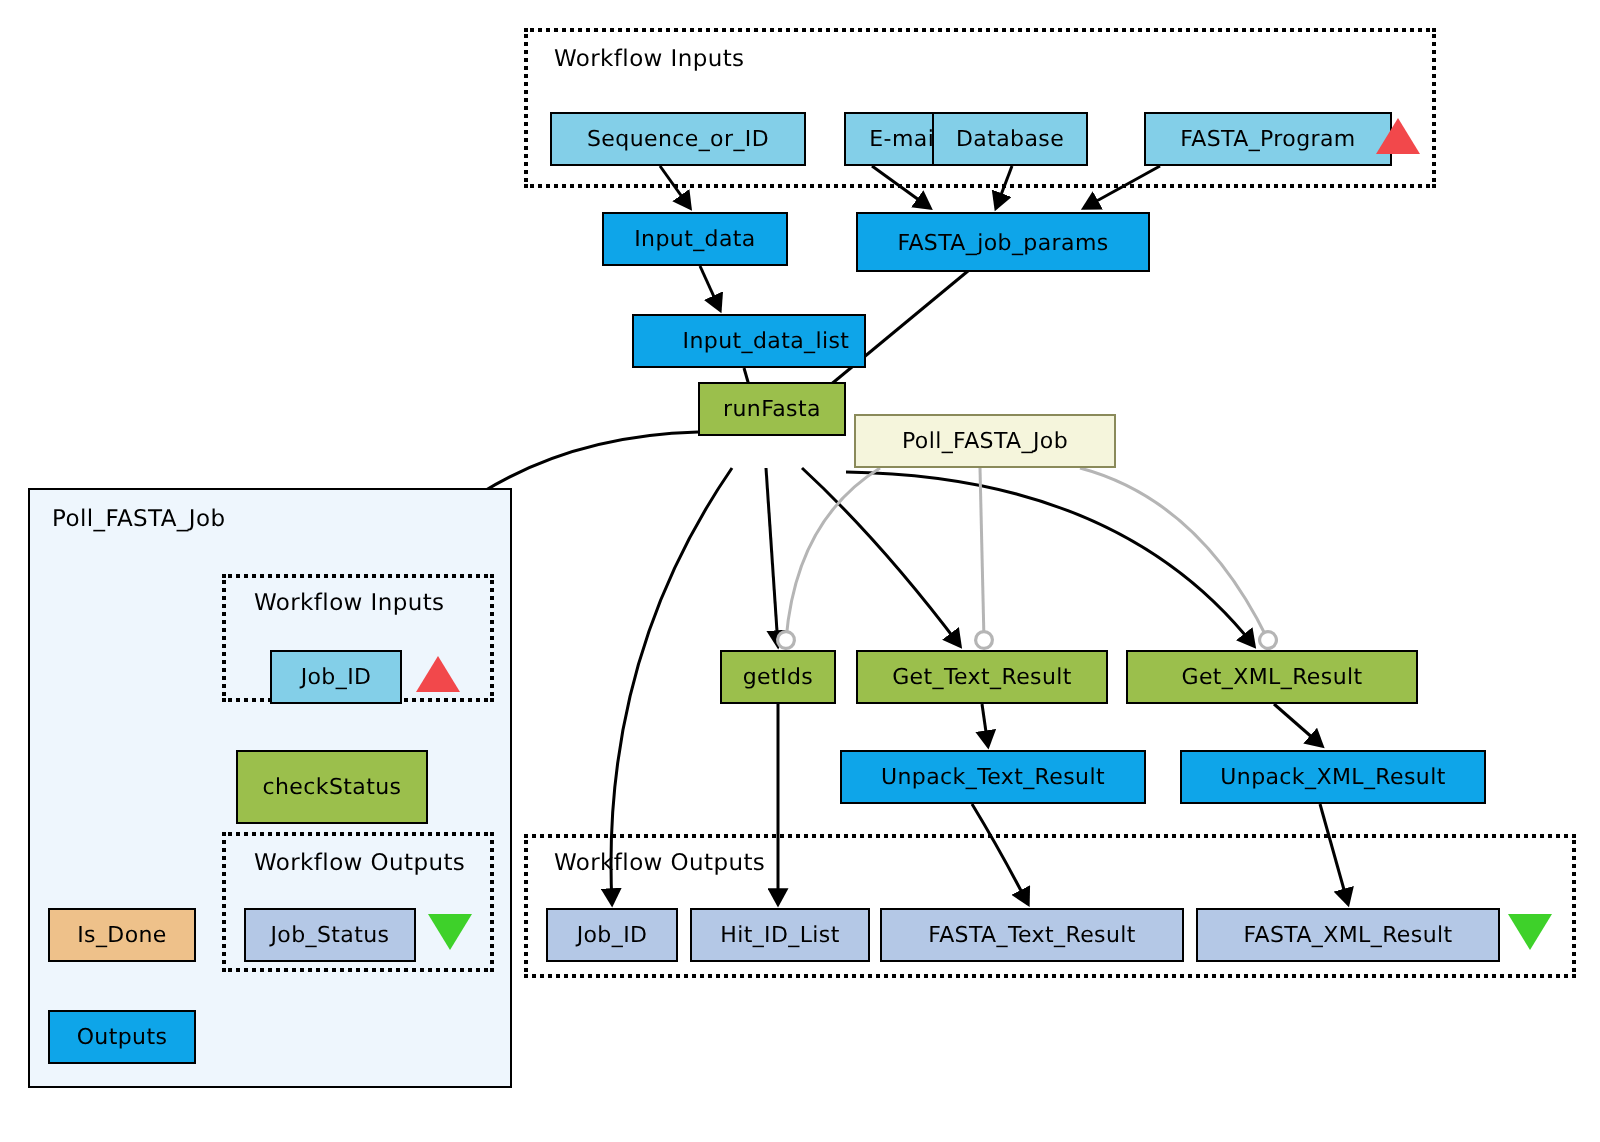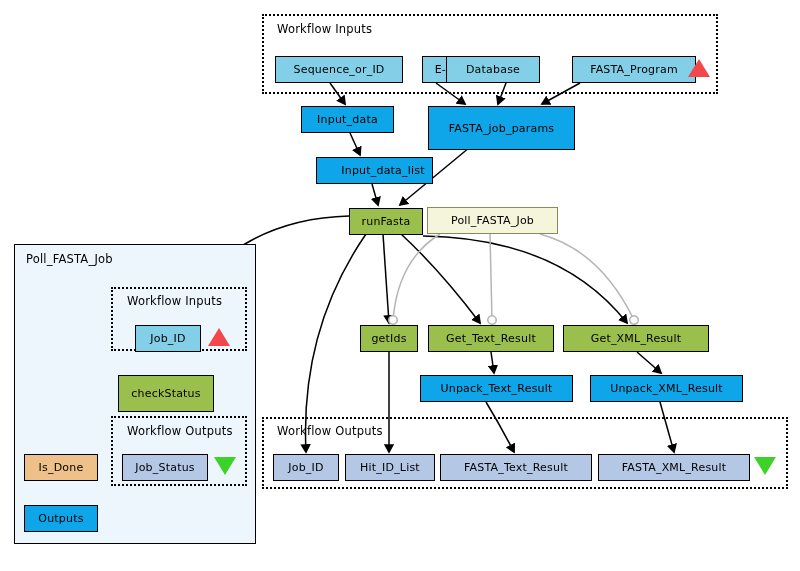--- a/index.html
+++ b/index.html
@@ -133,28 +133,28 @@
   <div class="cluster-label" style="left:26px; top:252px;">Poll_FASTA_Job</div>
 
   <div class="cluster dotted" style="left:111px; top:287px; width:136px; height:64px;"></div>
   <div class="cluster-label" style="left:127px; top:294px;">Workflow Inputs</div>
 
   <div class="cluster dotted" style="left:111px; top:416px; width:136px; height:70px;"></div>
   <div class="cluster-label" style="left:127px; top:424px;">Workflow Outputs</div>
 
   <div class="node n-input" style="left:275px; top:56px; width:128px; height:27px;">Sequence_or_ID</div>
   <div class="node n-input" style="left:410px; top:56px; width:61px; height:27px;margin-left:12px;">E-mail</div>
-  <div class="node n-input" style="left:446px; top:56px; width:94px; height:27px;">Database</div>
+  <div class="node n-input" style="left:466px; top:56px; width:78px; height:27px;">Database</div>
   <div class="node n-input" style="left:556px; top:56px; width:124px; height:27px;margin-left:16px;">FASTA_Program</div>
 
   <div class="node n-data" style="left:301px; top:106px; width:93px; height:27px;">Input_data</div>
-  <div class="node n-data" style="left:428px; top:106px; width:147px; height:44px;">FASTA_job_params</div>
+  <div class="node n-data" style="left:428px; top:106px; width:147px; height:30px;">FASTA_job_params</div>
   <div class="node n-data" style="left:316px; top:157px; width:117px; height:27px;padding-left:17px;">Input_data_list</div>
 
-  <div class="node n-proc" style="left:349px; top:208px; width:74px; height:27px;">runFasta</div>
+  <div class="node n-proc" style="left:349px; top:191px; width:74px; height:27px;">runFasta</div>
   <div class="node n-sub" style="left:427px; top:207px; width:131px; height:27px;">Poll_FASTA_Job</div>
 
   <div class="node n-proc" style="left:360px; top:325px; width:58px; height:27px;">getIds</div>
   <div class="node n-proc" style="left:428px; top:325px; width:126px; height:27px;">Get_Text_Result</div>
   <div class="node n-proc" style="left:563px; top:325px; width:146px; height:27px;">Get_XML_Result</div>
 
   <div class="node n-data" style="left:420px; top:375px; width:153px; height:27px;">Unpack_Text_Result</div>
   <div class="node n-data" style="left:590px; top:375px; width:153px; height:27px;">Unpack_XML_Result</div>
 
   <div class="node n-output" style="left:273px; top:454px; width:66px; height:27px;">Job_ID</div>

